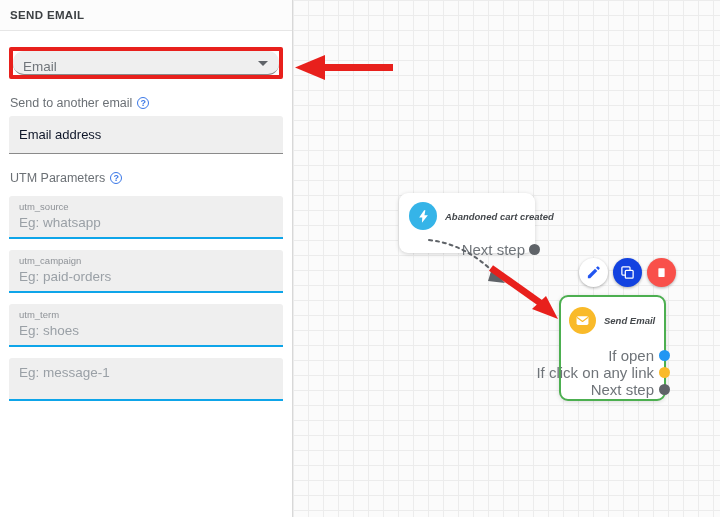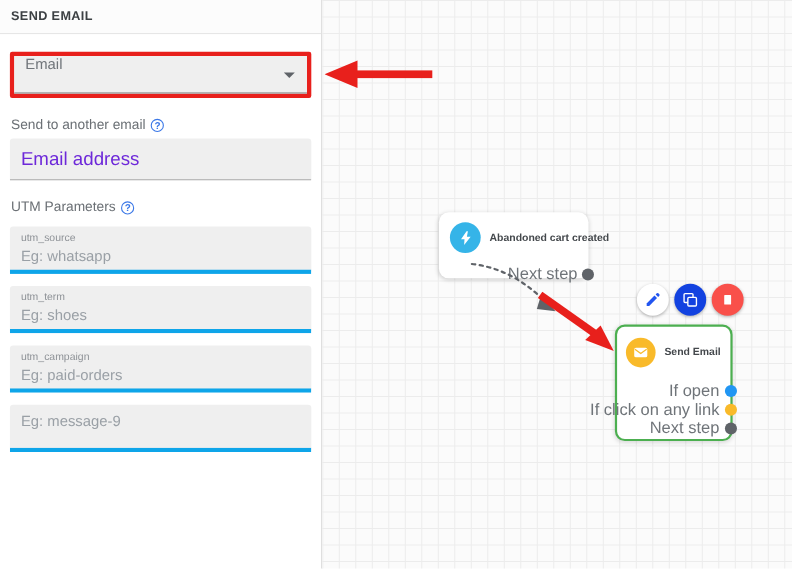--- a/index.html
+++ b/index.html
@@ -45,26 +45,27 @@
 
   
   .highlight-box {
     margin-top: 16px;
     border: 4px solid #e8201c;
     border-radius: 2px;
     padding: 0;
   }
   .select-field {
     position: relative;
-    height: 34px;
+    height: 24px;
     background: #efefef;
     border-bottom: 1px solid #8a8a8a;
     display: flex;
-    align-items: flex-start;
+    align-items: flex-end;
     padding: 0 10px;
+    border-radius: 11px;
   }
   .select-value {
     font-size: 13.5px;
     color: #70757a;
   }
   .caret {
     position: absolute;
     right: 11px;
     top: 50%;
     margin-top: -2px;
@@ -73,21 +74,21 @@
     border-right: 5px solid transparent;
     border-top: 5px solid #5f6368;
   }
 
   .field-label {
     margin-top: 17px;
     margin-bottom: 6px;
     font-size: 12.5px;
     color: #6b7075;
     display: flex;
-    align-items: flex-end;
+    align-items: center;
     gap: 5px;
     padding-left: 1px;
   }
   .help-icon {
     display: inline-flex;
     align-items: center;
     justify-content: center;
     width: 12px; height: 12px;
     border-radius: 50%;
     border: 1px solid #3b78e7;
@@ -100,29 +101,29 @@
   .text-field {
     height: 38px;
     background: #efefef;
     border-bottom: 1px solid #8a8a8a;
     display: flex;
     align-items: center;
     padding: 0 10px;
     border-radius: 3px 3px 0 0;
   }
   .text-field .placeholder {
-    font-size: 17px;
-    color: #6d28d9;
+    font-size: 13px;
+    color: #0f172a;
   }
 
   .utm-field {
     margin-top: 11px;
     height: 43px;
     background: #efefef;
-    border-bottom: 4px solid #0ea5e9;
+    border-bottom: 2px solid #0ea5e9;
     border-radius: 3px 3px 0 0;
     padding: 5px 10px 0 10px;
     display: flex;
     flex-direction: column;
     justify-content: flex-start;
   }
   .utm-key {
     font-size: 9.5px;
     color: #8e9297;
     line-height: 12px;
@@ -177,20 +178,21 @@
     justify-content: center;
     flex: 0 0 auto;
   }
   .node-icon.bolt { background: #35b4e8; }
   .node-icon.mail { background: #f9ba2a; width: 27px; height: 27px; }
   .node-title {
     font-size: 9.5px;
     font-weight: bold;
     color: #44484c;
     white-space: nowrap;
+    font-style: italic;
   }
   .node.email .node-title { font-size: 9.5px; }
 
   .port-row {
     position: relative;
     display: flex;
     align-items: center;
     justify-content: flex-end;
     height: 17px;
     padding-right: 10px;
@@ -282,31 +284,31 @@
         <span class="help-icon">?</span>
       </div>
 
       <div class="utm-field">
         <span class="utm-key">utm_source</span>
         <span class="utm-placeholder">Eg: whatsapp</span>
       </div>
 
 
       <div class="utm-field">
+        <span class="utm-key">utm_campaign</span>
+        <span class="utm-placeholder">Eg: paid-orders</span>
+      </div>
+
+      <div class="utm-field">
         <span class="utm-key">utm_term</span>
         <span class="utm-placeholder">Eg: shoes</span>
       </div>
 
       <div class="utm-field">
-        <span class="utm-key">utm_campaign</span>
-        <span class="utm-placeholder">Eg: paid-orders</span>
-      </div>
-
-      <div class="utm-field">
-        <span class="utm-placeholder">Eg: message-9</span>
+        <span class="utm-placeholder">Eg: message-1</span>
       </div>
 
     </div>
   </div>
 
   <div class="canvas">
 
     <svg class="connector" viewBox="0 0 427 517">
       <path d="M 136 240 C 170 244, 190 262, 205 276" fill="none" stroke="#5f6368" stroke-width="2" stroke-dasharray="3,4" stroke-linecap="round"></path>
 

